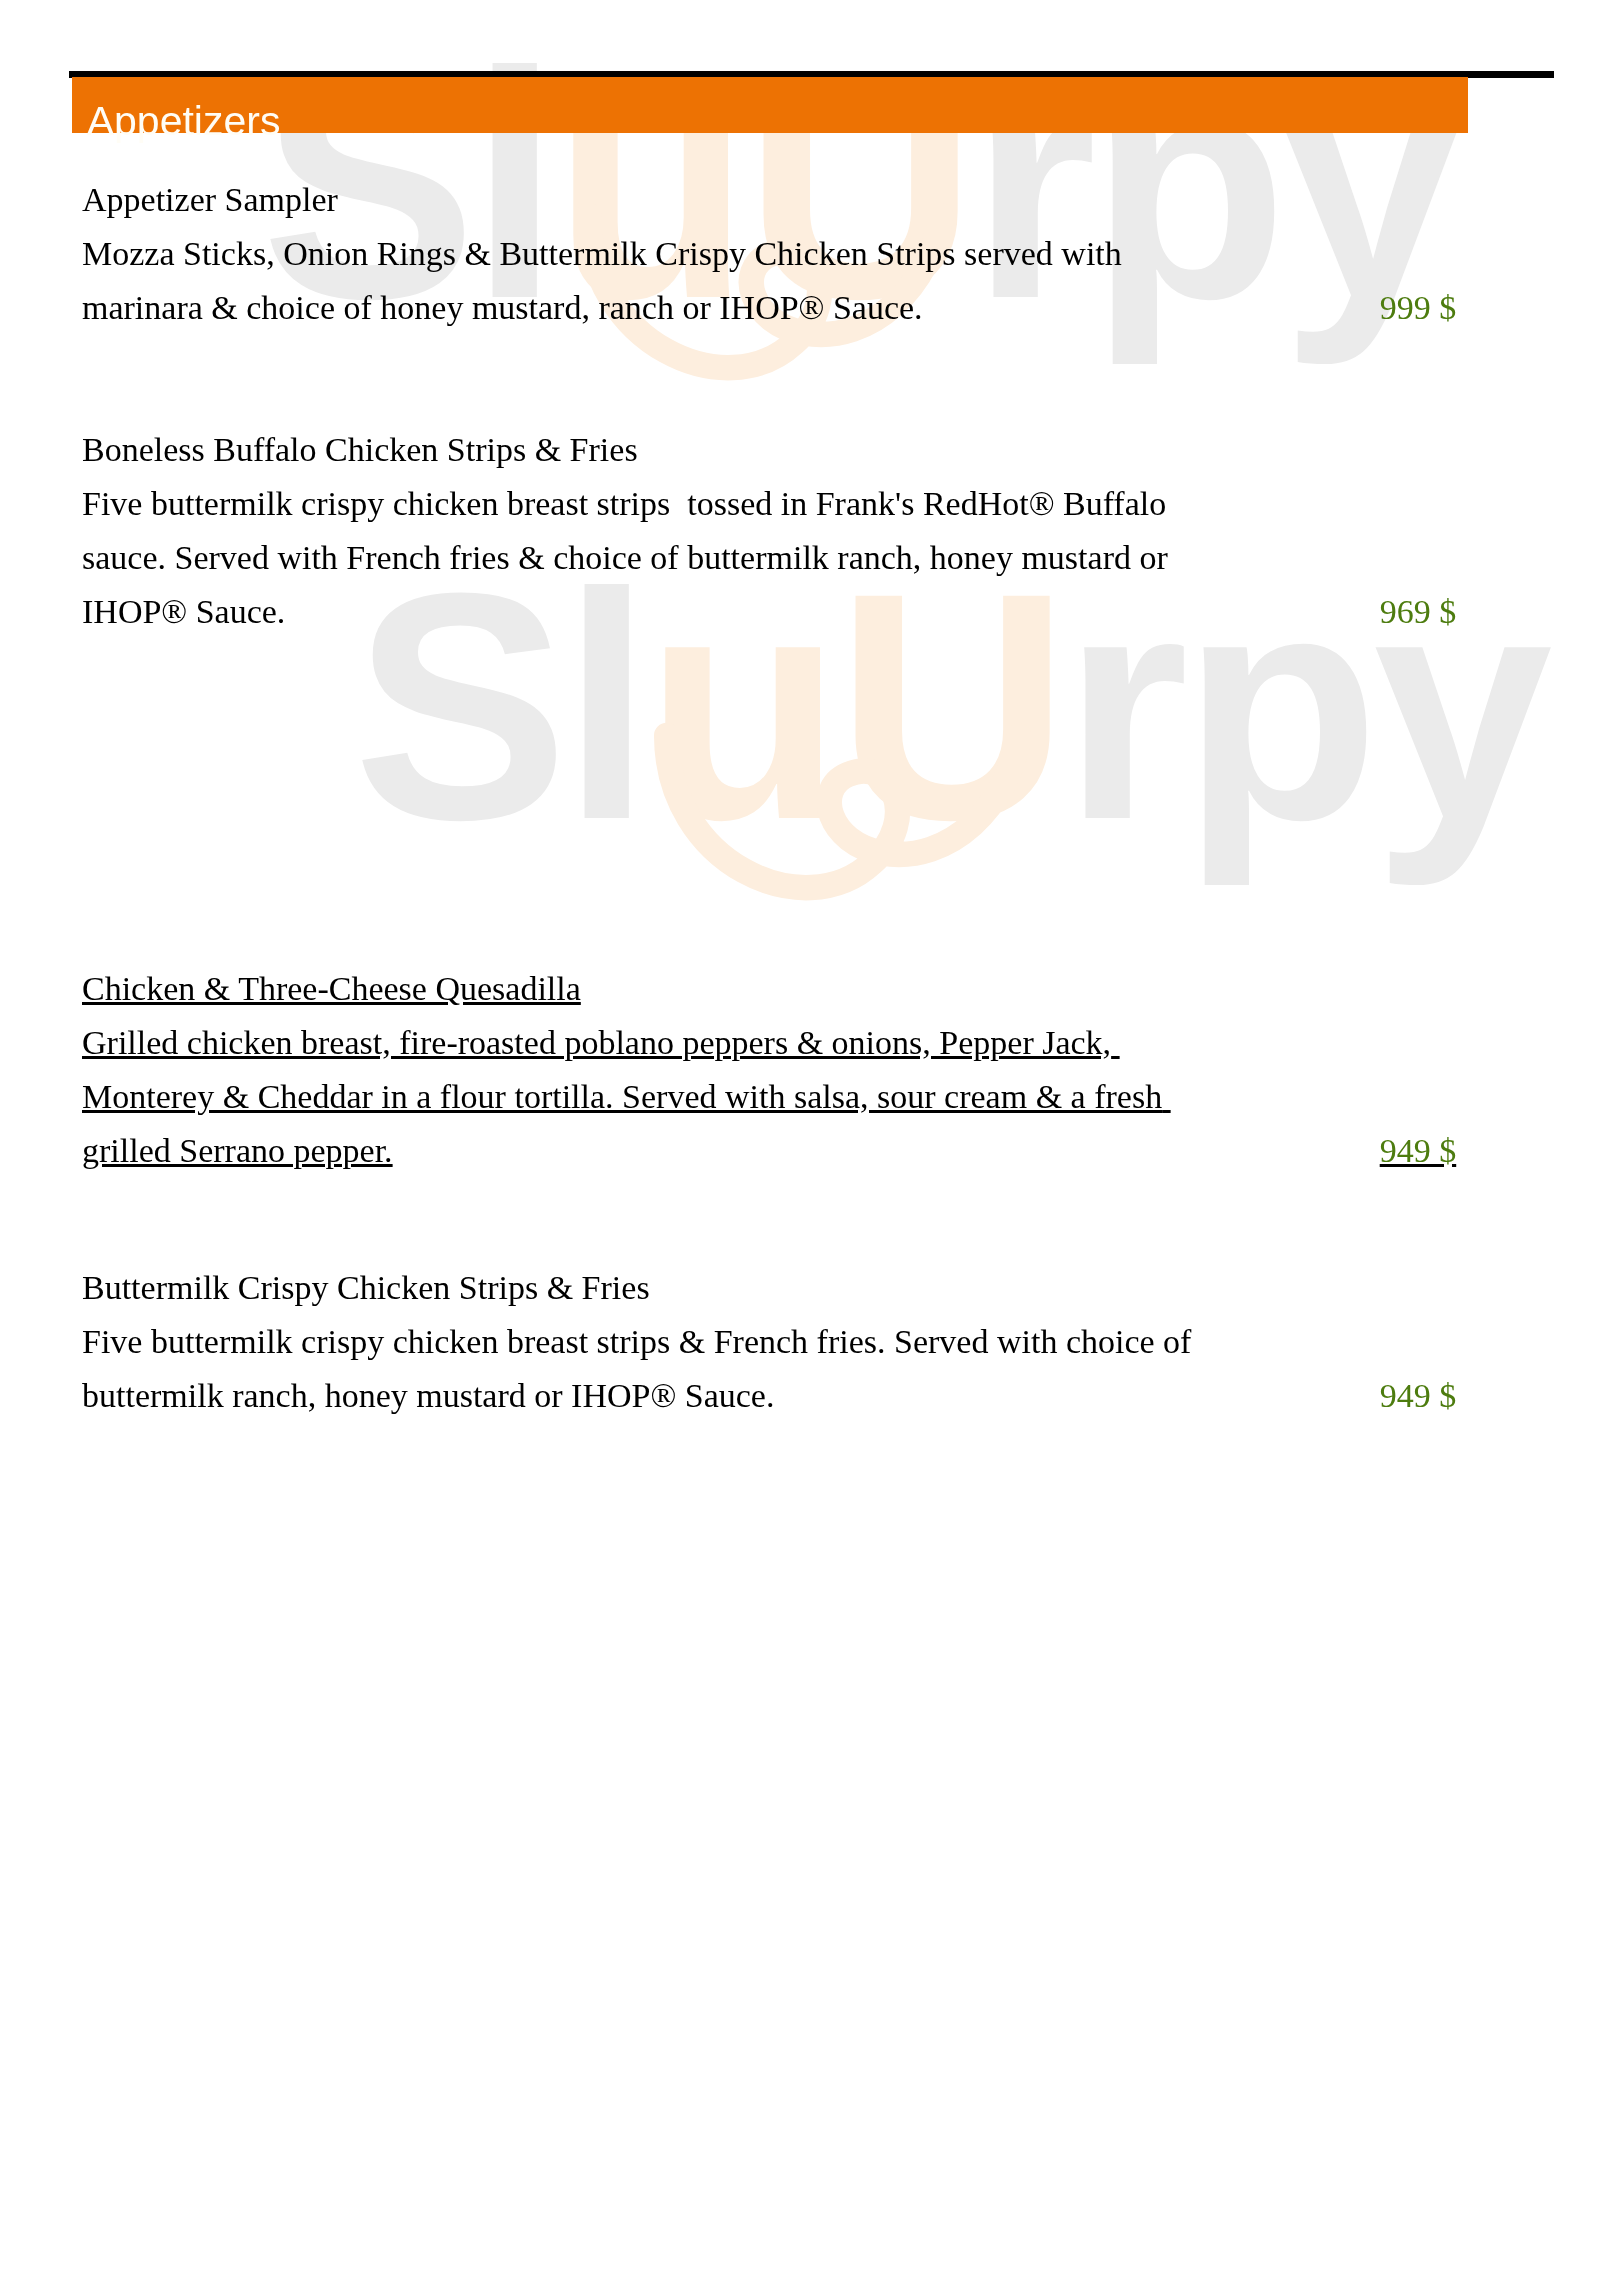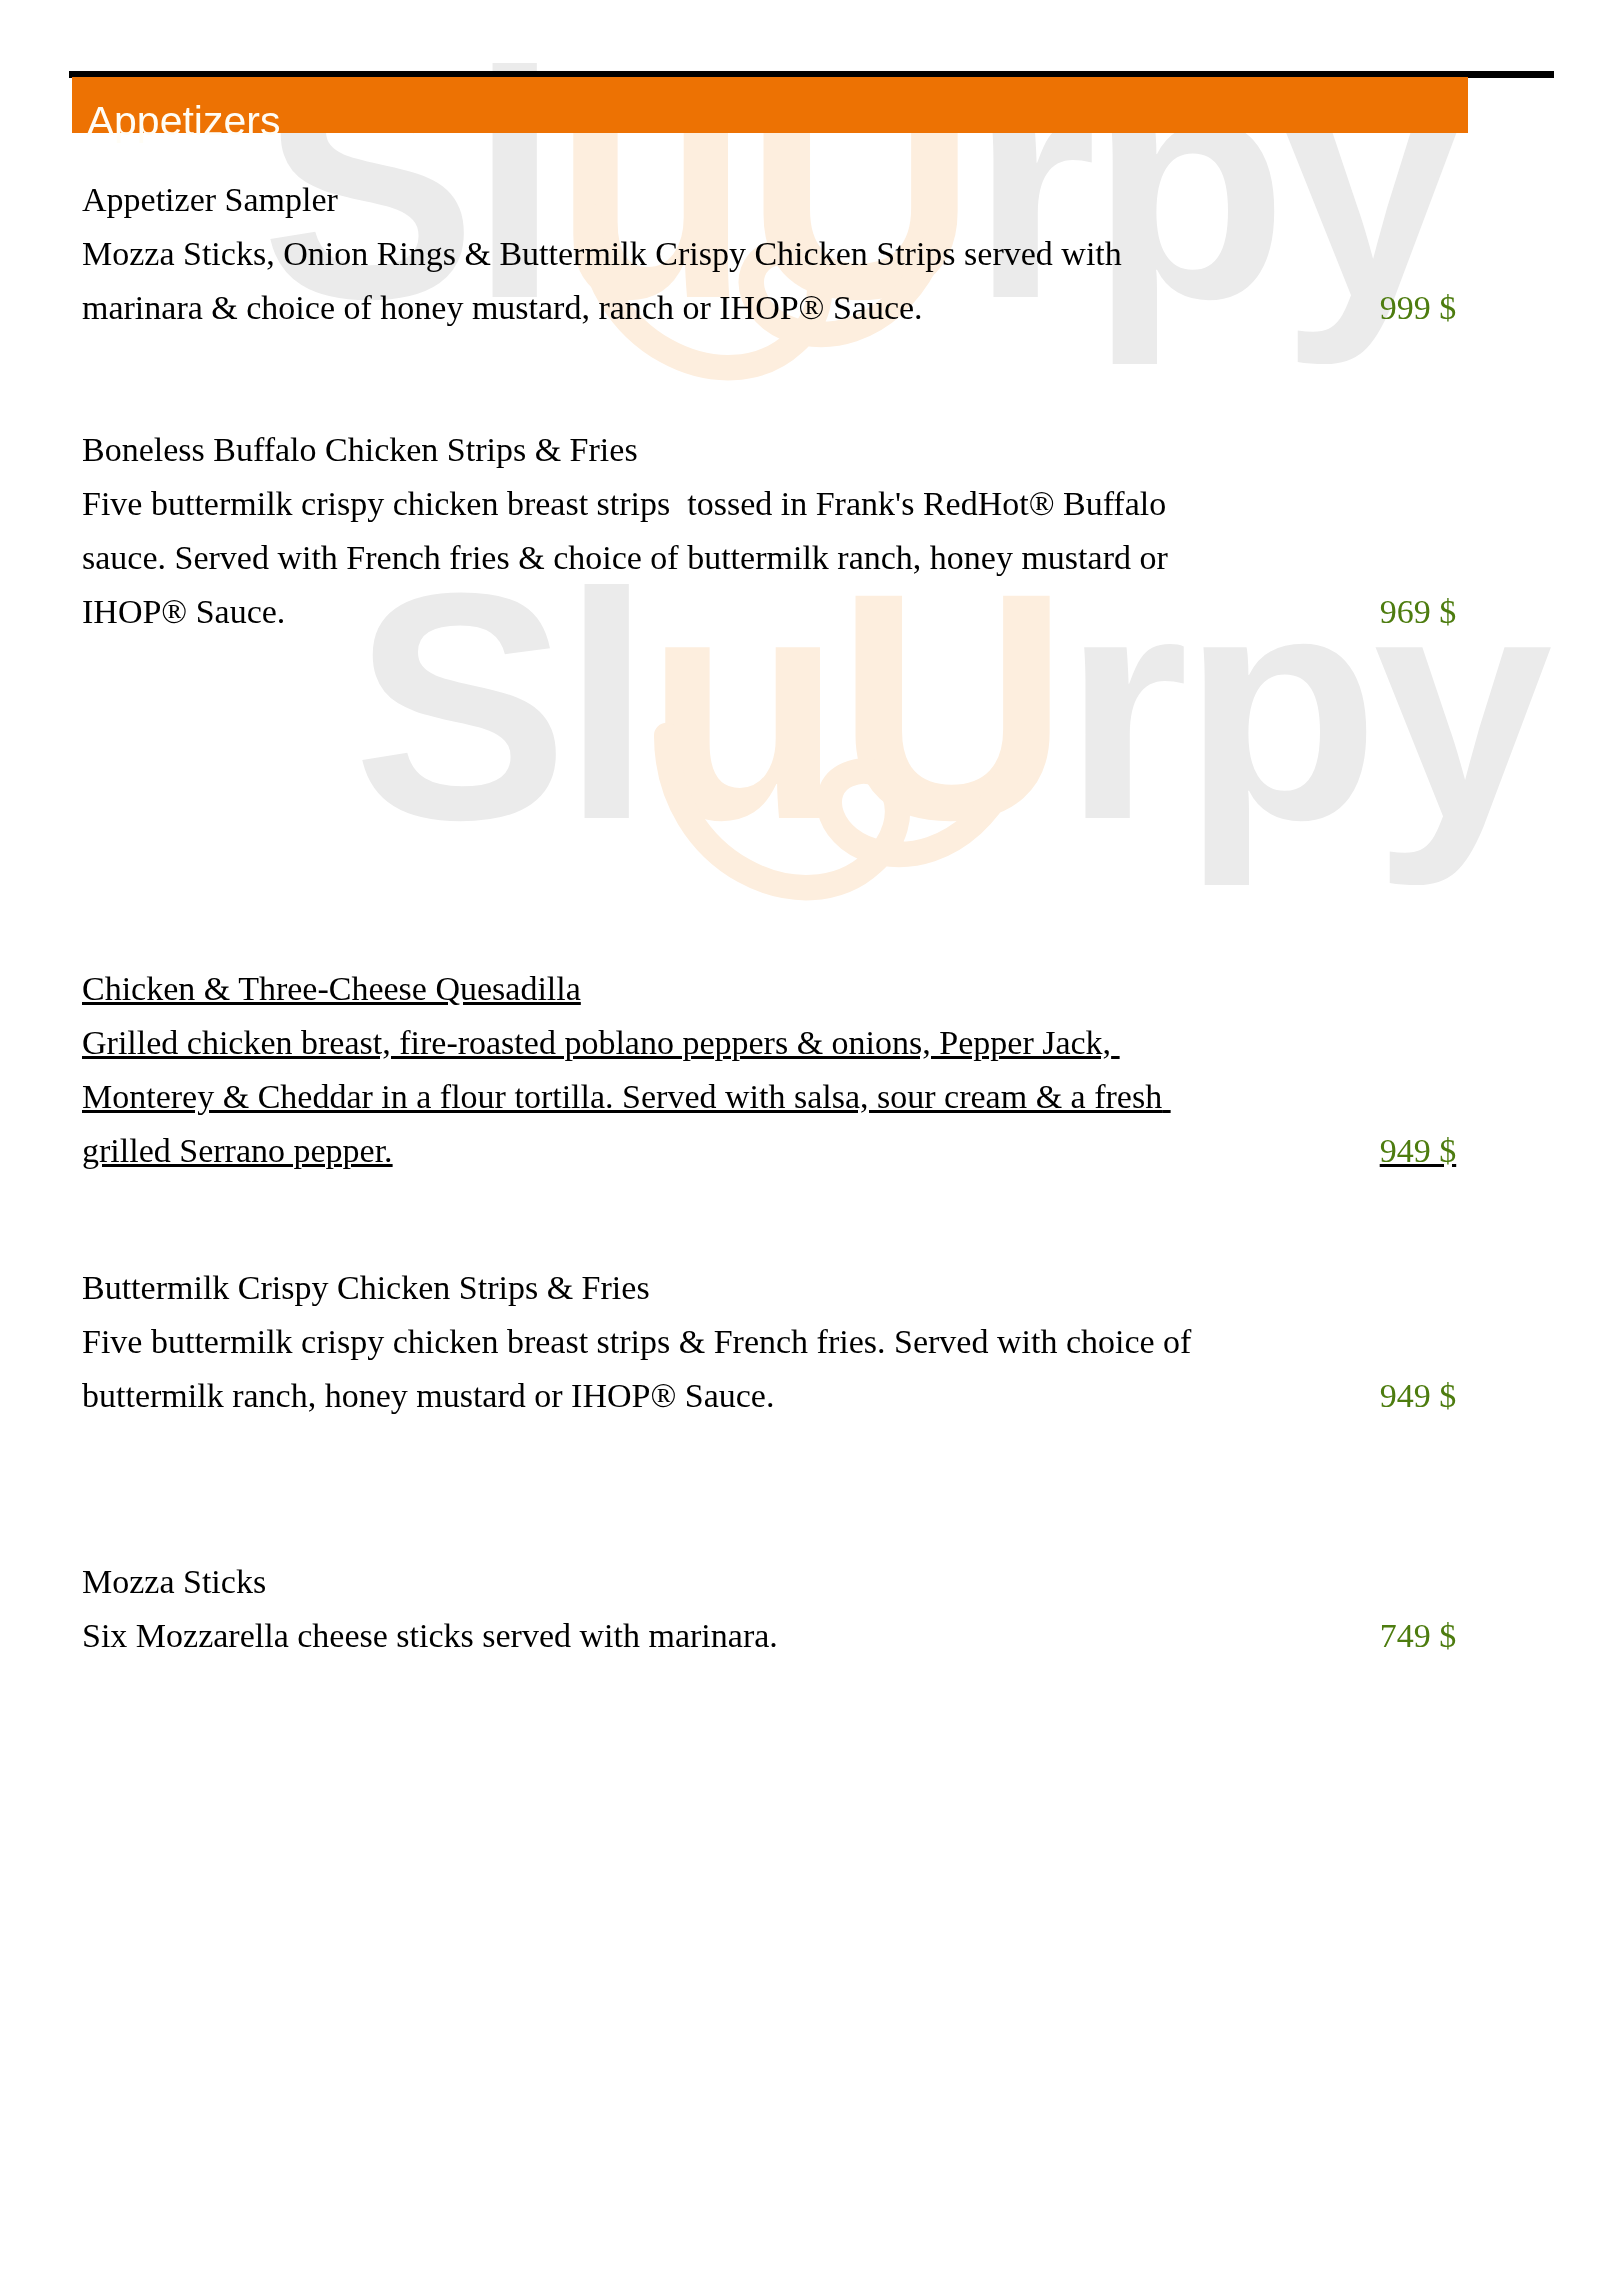--- a/index.html
+++ b/index.html
@@ -188,28 +188,19 @@
     <div class="item" style="margin-bottom:132px;">
       <div class="item-row">
         <div class="item-text">
           <div class="item-name">Buttermilk Crispy Chicken Strips &amp; Fries</div>
           <div class="item-desc">Five buttermilk crispy chicken breast strips &amp; French fries. Served with choice of buttermilk ranch, honey mustard or IHOP® Sauce.</div>
         </div>
         <div class="item-price">949 $</div>
       </div>
     </div>
 
-    <div class="item">
-      <div class="item-row">
-        <div class="item-text">
-          <div class="item-name">Mozza Sticks</div>
-          <div class="item-desc">Six Mozzarella cheese sticks served with marinara.</div>
-        </div>
-        <div class="item-price">749 $</div>
-      </div>
-    </div>
 
   </div>
 
   <div class="rule-bottom"></div>
 
 </div>
 
 
 </body></html>

